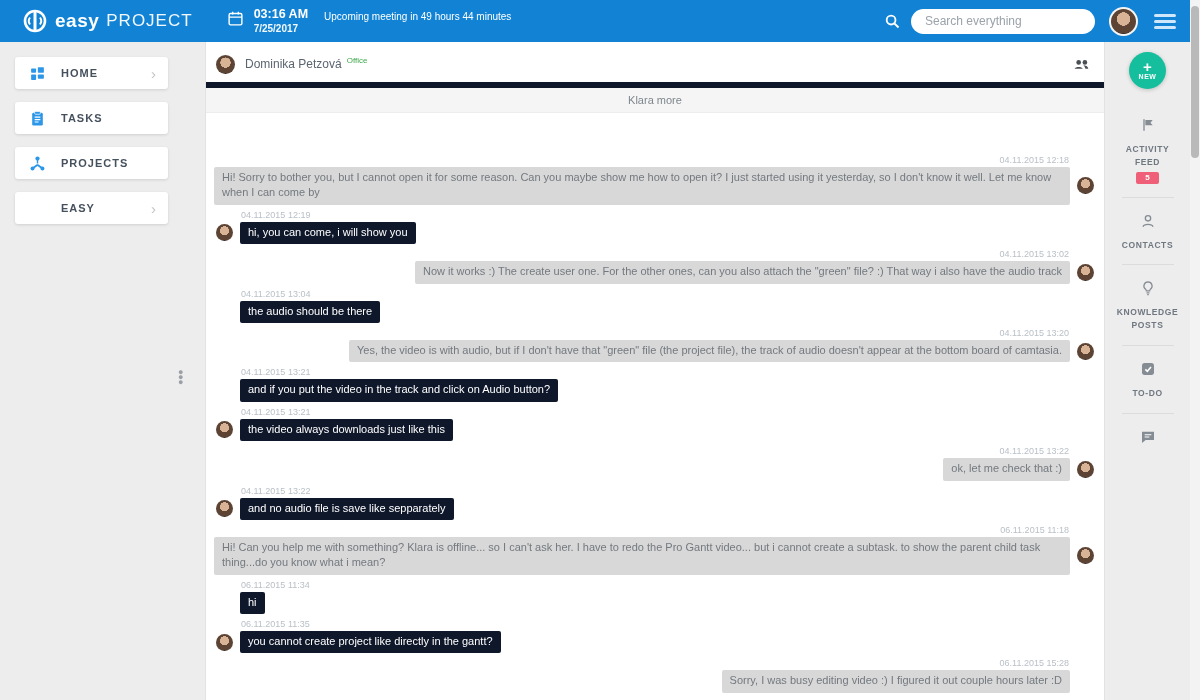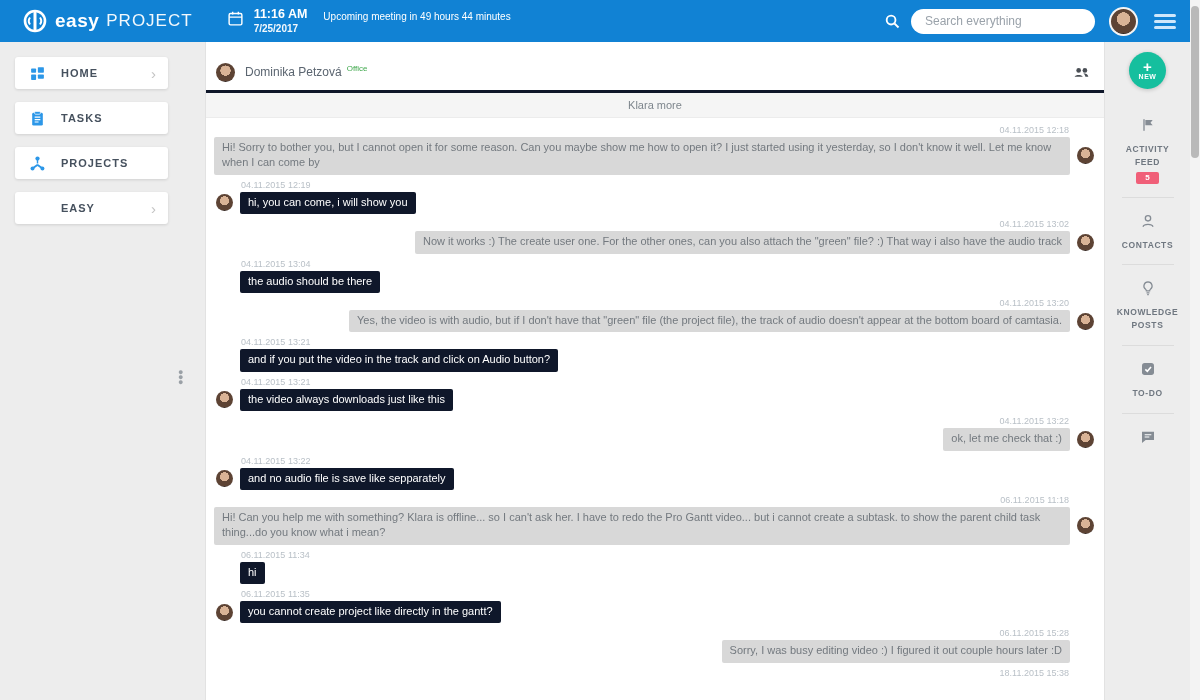--- a/index.html
+++ b/index.html
@@ -44,31 +44,31 @@
   .nav-ico svg{width:17px;height:17px;}
   .nav-label{font-size:11px;font-weight:bold;color:#46515e;letter-spacing:1px;}
   .nav-chev{margin-left:auto;color:#c3c3c3;font-size:15px;line-height:1;}
   .splitter{position:absolute;left:178px;top:328px;color:#9aa0a6;font-size:9px;letter-spacing:0;
             line-height:.55;cursor:col-resize;}
 
   
   .chat-panel{position:absolute;top:42px;left:205px;width:900px;height:658px;background:#fff;
               border-left:1px solid #e2e2e2;border-right:1px solid #e2e2e2;box-sizing:border-box;
               display:flex;flex-direction:column;}
-  .chat-header{height:36px;flex:none;display:flex;align-items:center;padding:12px 14px 0 10px;
-               border-bottom:3px solid #0f172a;}
+  .chat-header{height:36px;flex:none;display:flex;align-items:center;padding:4px 14px 0 10px;
+               border-bottom:6px solid #0f172a;}
   .avatar-xs{width:17px;height:17px;border-radius:50%;flex:none;
              background:radial-gradient(circle at 50% 40%,#d9b396 0 34%,#5d4334 35% 72%,#352620 73%);}
   .chat-header .avatar-xs{width:19px;height:19px;}
   .chat-name{font-size:12px;color:#5b6570;margin-left:10px;}
   .office-badge{font-size:8px;color:#3fa84c;margin-left:5px;position:relative;top:-4px;}
   .people-ico{margin-left:auto;width:17px;height:17px;cursor:pointer;}
   .show-more{height:24px;flex:none;background:#f5f5f5;border-bottom:1px solid #ececec;
              display:flex;align-items:center;justify-content:center;font-size:11px;color:#7e868d;cursor:pointer;}
-  .messages{flex:1;overflow:hidden;padding:2px 8px 0 8px;}
+  .messages{flex:1;overflow:hidden;padding:2px 8px 0 8px;margin-top:35px;}
   .msg .ts{font-size:9px;color:#b9c0c7;margin:5px 0 2px;}
   .msg.left .ts{padding-left:27px;}
   .msg.right .ts{text-align:right;padding-right:27px;}
   .msg-row{display:flex;align-items:center;}
   .msg.right .msg-row{justify-content:flex-end;}
   .msg .avatar-xs{margin:0 7px 0 2px;}
   .msg.right .avatar-xs{margin:0 2px 0 7px;order:2;}
   .msg .avatar-xs.ghost{visibility:hidden;}
   .bubble{font-size:11px;line-height:1.4;padding:3px 8px 4px;border-radius:2px;max-width:850px;}
   .msg.left .bubble{background:#0f172a;color:#fff;}
@@ -106,21 +106,21 @@
       <span class="logo-easy">easy</span>
       <span class="logo-project">PROJECT</span>
     </div>
 
     <div class="cal-wrap">
       <svg viewBox="0 0 24 24" fill="none" stroke="#fff" stroke-width="2">
         <rect x="3" y="5" width="18" height="16" rx="2"></rect>
           <path d="M3 10h18M8 2.5v4M16 2.5v4"></path>
       </svg>
       <div class="time-col">
-        <span class="time-big">11:16 AM</span>
+        <span class="time-big">03:16 AM</span>
         <span class="time-date">7/25/2017</span>
       </div>
       <span class="meeting">Upcoming meeting in 49 hours 44 minutes</span>
     </div>
 
     <div class="top-spacer"></div>
 
     <div class="search-wrap">
       <svg class="mag" viewBox="0 0 24 24" fill="none" stroke="#fff" stroke-width="2.6">
         <circle cx="10" cy="10" r="6.2"></circle>

